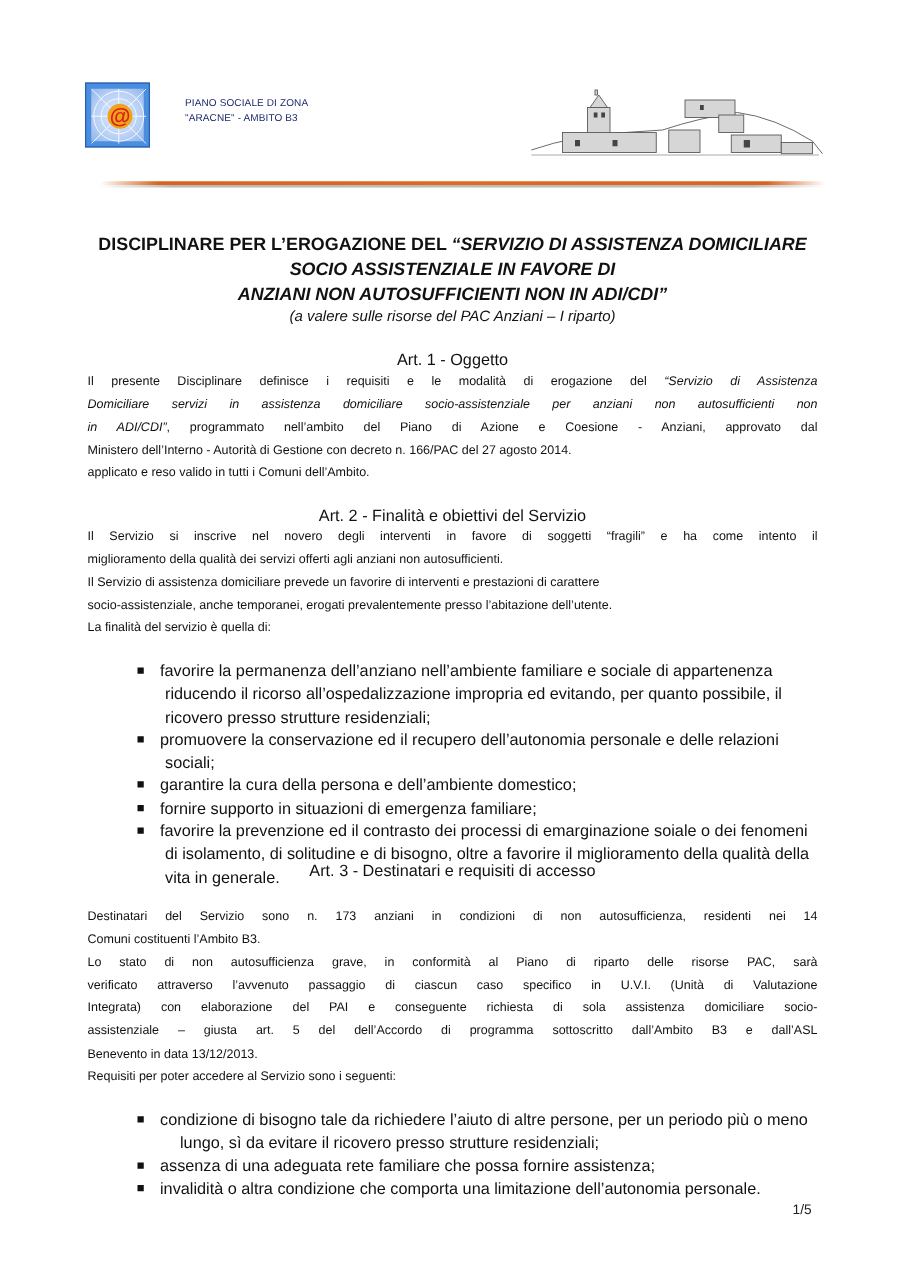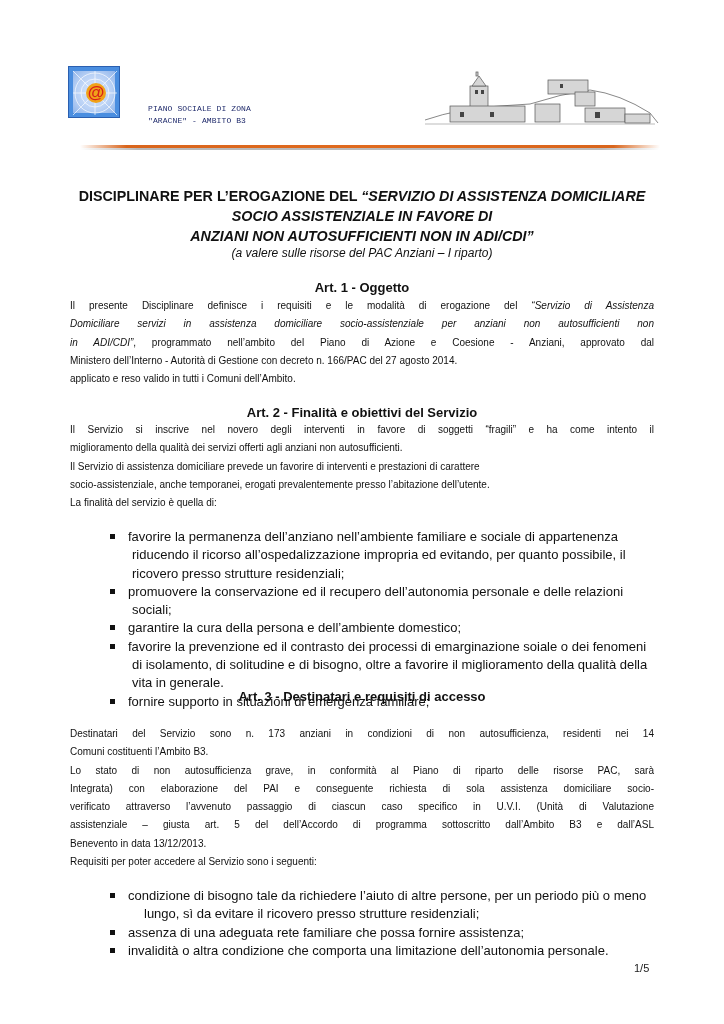--- a/index.html
+++ b/index.html
@@ -9,36 +9,36 @@
 
     
     .logo { position: absolute; left: 68px; top: 66px; width: 52px; height: 52px;
             background: #4a8ee0; border: 1px solid #2a5fb0; box-sizing: border-box; }
     .logo-inner { position: absolute; left: 4px; top: 4px; right: 4px; bottom: 4px;
                   background: radial-gradient(circle, #dbe9ff 0%, #b9d1f5 60%, #8fb4ea 100%); }
     .logo-web { position: absolute; inset: 0; }
     .logo-at { position: absolute; left: 13px; top: 12px; width: 20px; height: 20px; border-radius: 50%;
                background: #f0a21a; color: #d8201a; font-weight: bold; font-size: 17px; line-height: 20px;
                text-align: center; font-family: "Liberation Sans", sans-serif; }
-    .org { position: absolute; left: 148px; top: 103px; font-size: 8px; color: #1f2a6b; line-height: 12px; letter-spacing: 0.1px; font-family: Liberation Mono, monospace; }
+    .org { position: absolute; left: 148px; top: 77px; font-size: 8px; color: #1f2a6b; line-height: 12px; letter-spacing: 0.1px; }
     .village { position: absolute; left: 420px; top: 68px; width: 240px; height: 62px; }
     .divider { position: absolute; left: 80px; top: 145px; width: 580px; height: 3px;
                background: linear-gradient(to right, rgba(200,90,20,0) 0%, #d9651c 8%, #e06a1e 50%, #d9651c 92%, rgba(200,90,20,0) 100%); }
     .divider-shadow { position: absolute; left: 80px; top: 148px; width: 580px; height: 2px;
                background: linear-gradient(to right, rgba(160,160,160,0) 0%, #b8b8b8 10%, #bdbdbd 90%, rgba(160,160,160,0) 100%); }
 
     
     .title { position: absolute; left: 70px; top: 186px; width: 584px; text-align: center;
              font-size: 14.3px; font-weight: bold; line-height: 20px; }
     .title .it { font-style: italic; }
     .subtitle { position: absolute; left: 70px; top: 245px; width: 584px; text-align: center;
                 font-size: 12px; font-style: italic; line-height: 16px; }
 
     
-    .art-h { position: absolute; left: 70px; width: 584px; text-align: center; font-weight: bold; font-size: 13px; line-height: 18px; }
+    .art-h { position: absolute; left: 70px; width: 584px; text-align: center; font-weight: normal; font-size: 13px; line-height: 18px; }
     .p { position: absolute; left: 70px; width: 584px; font-size: 10px; line-height: 18.3px; }
     .line { display: block; white-space: nowrap; }
     .line.j { text-align: justify; text-align-last: justify; white-space: normal; }
     .it { font-style: italic; }
 
     .bullets { position: absolute; left: 92px; width: 570px; font-size: 13px; line-height: 18.3px; margin: 16px; padding: 0; list-style: none; }
     .bullets li { position: relative; padding-left: 20px; }
     .bullets li .bul { position: absolute; left: 2px; top: 6px; width: 5px; height: 5px; background: #111; }
     .bullets li .cont { display: block; padding-left: 4px; }
 
@@ -136,37 +136,37 @@
       <span class="bul"></span>
       <span>promuovere la conservazione ed il recupero dell’autonomia personale e delle relazioni</span>
       <span class="cont">sociali;</span>
     </li>
     <li>
       <span class="bul"></span>
       <span>garantire la cura della persona e dell’ambiente domestico;</span>
     </li>
     <li>
       <span class="bul"></span>
+      <span>fornire supporto in situazioni di emergenza familiare;</span>
+    </li>
+    <li>
+      <span class="bul"></span>
       <span>favorire la prevenzione ed il contrasto dei processi di emarginazione soiale o dei fenomeni</span>
       <span class="cont">di isolamento, di solitudine e di bisogno, oltre a favorire il miglioramento della qualità della</span>
       <span class="cont">vita in generale.</span>
-    </li>
-    <li>
-      <span class="bul"></span>
-      <span>fornire supporto in situazioni di emergenza familiare;</span>
     </li>
   </ul>
 
   <div class="art-h" style="top:672px;margin-top:16px;">Art. 3 - Destinatari e requisiti di accesso</div>
   <div class="p" style="top:725px;">
     <span class="line j">Destinatari del Servizio sono n. 173 anziani in condizioni di non autosufficienza, residenti nei 14</span>
     <span class="line">Comuni costituenti l’Ambito B3.</span>
     <span class="line j">Lo stato di non autosufficienza grave, in conformità al Piano di riparto delle risorse PAC, sarà</span>
+    <span class="line j">verificato attraverso l’avvenuto passaggio di ciascun caso specifico in U.V.I. (Unità di Valutazione</span>
     <span class="line j">Integrata) con elaborazione del PAI e conseguente richiesta di sola assistenza domiciliare socio-</span>
-    <span class="line j">verificato attraverso l’avvenuto passaggio di ciascun caso specifico in U.V.I. (Unità di Valutazione</span>
     <span class="line j">assistenziale – giusta art. 5 del dell’Accordo di programma sottoscritto dall’Ambito B3 e dall’ASL</span>
     <span class="line">Benevento in data 13/12/2013.</span>
     <span class="line">Requisiti per poter accedere al Servizio sono i seguenti:</span>
   </div>
 
   <ul class="bullets" style="top:871px;">
     <li>
       <span class="bul"></span>
       <span>condizione di bisogno tale da richiedere l’aiuto di altre persone, per un periodo più o meno</span>
       <span class="cont" style="padding-left:16px">lungo, sì  da evitare il ricovero presso strutture residenziali;</span>

